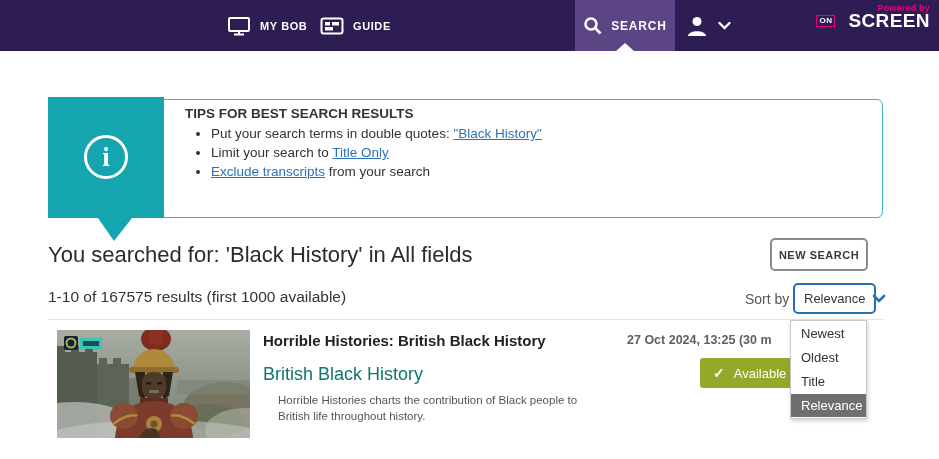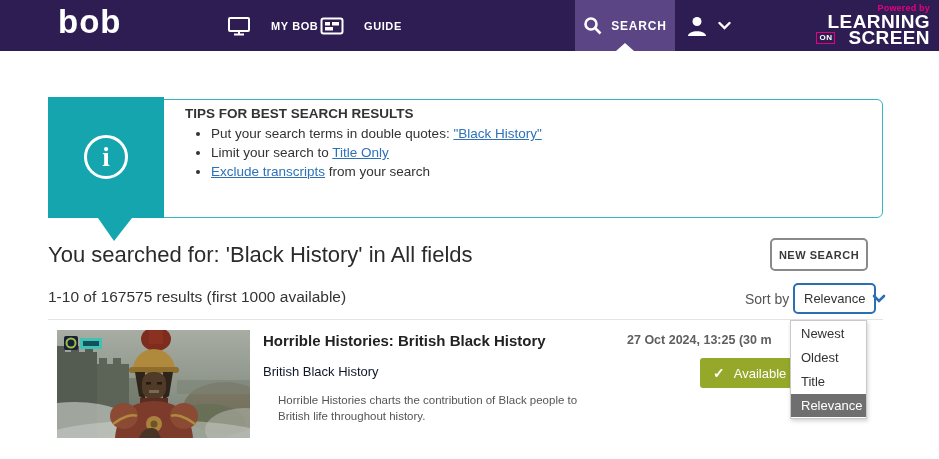--- a/index.html
+++ b/index.html
@@ -8,21 +8,21 @@
     position:relative; background:#fff; overflow:hidden;
     font-family:"Liberation Sans", sans-serif; color:#333;
   }
   
   .header { position:absolute; left:0; top:0; width:939px; height:51px; background:#2e1d52; }
   .logo {
     position:absolute; left:58px; top:3px; color:#fff; font-size:33px; font-weight:700;
     letter-spacing:1px; cursor:pointer;
   }
   .nav-item {
-    position:absolute; top:0; height:51px; display:flex; align-items:center; gap:20px;
+    position:absolute; top:0; height:51px; display:flex; align-items:center; gap:9px;
     color:#fff; font-size:11px; font-weight:700; letter-spacing:.6px; cursor:pointer;
   }
   .nav-mybob { left:227px; }
   .nav-guide { left:320px; }
   .search-tab {
     position:absolute; left:575px; top:0; width:100px; height:51px; background:#5b4584;
     display:flex; align-items:center; justify-content:center; gap:8px; color:#fff;
     font-size:12px; font-weight:700; letter-spacing:.8px; cursor:pointer;
   }
   .search-caret {
@@ -90,41 +90,40 @@
   .sort-option.selected { background:#6f6f6f; color:#fff; }
   
   .thumb {
     position:absolute; left:57px; top:330px; width:193px; height:108px; cursor:pointer;
     overflow:hidden;
   }
   .result-title {
     position:absolute; left:263px; top:332px; font-size:15px; font-weight:700; color:#222;
     cursor:pointer;
   }
-  .result-subtitle { position:absolute; left:263px; top:364px; font-size:13px; color:#0f172a; }
+  .result-subtitle { position:absolute; left:263px; top:364px; font-size:18px; color:#0f766e; }
   .result-desc {
     position:absolute; left:278px; top:392px; width:320px; font-size:11.5px; color:#555;
     line-height:16px;
   }
   .result-date { position:absolute; left:627px; top:333px; font-size:12.5px; font-weight:700;
     color:#5f5f5f; white-space:nowrap;text-align:center; }
   .avail-btn {
     position:absolute; left:700px; top:358px; width:122px; height:30px; background:#95a829;
     border:none; border-radius:3px; color:#fff; font-size:13px; display:flex;
     align-items:center; gap:9px; padding-left:13px; cursor:pointer; z-index:5;
     font-family:"Liberation Sans", sans-serif;
   }
   .avail-check { font-weight:700; font-size:14px; }
   svg { display:block; }
 </style>
 </head>
 <body>
 
 <div class="header">
-  <div class="logo">bob</div>
 
   <div class="nav-item nav-mybob">
     <span>
       <svg width="24" height="20" viewBox="0 0 24 20" fill="none" stroke="#fff" stroke-width="2">
         <rect x="2" y="2" width="20" height="13" rx="1"></rect>
         <line x1="12" y1="15" x2="12" y2="18"></line>
         <line x1="7" y1="18.5" x2="17" y2="18.5"></line>
       </svg>
     </span>
     <span>MY BOB</span>
@@ -162,21 +161,20 @@
     </span>
     <span>
       <svg width="13" height="9" viewBox="0 0 13 9" fill="none" stroke="#fff" stroke-width="2.4" stroke-linecap="round">
         <polyline points="1.5,2 6.5,7 11.5,2"></polyline>
       </svg>
     </span>
   </div>
 
   <div class="brand">
     <div class="powered">Powered by</div>
-    <div class="line1">LEARNING</div>
     <div class="line2">
       <span class="on">ON</span>
       <span>SCREEN</span>
     </div>
   </div>
 </div>
 
 <div class="tips">
   <div class="tips-panel"></div>
   <div class="tips-teal"></div>

